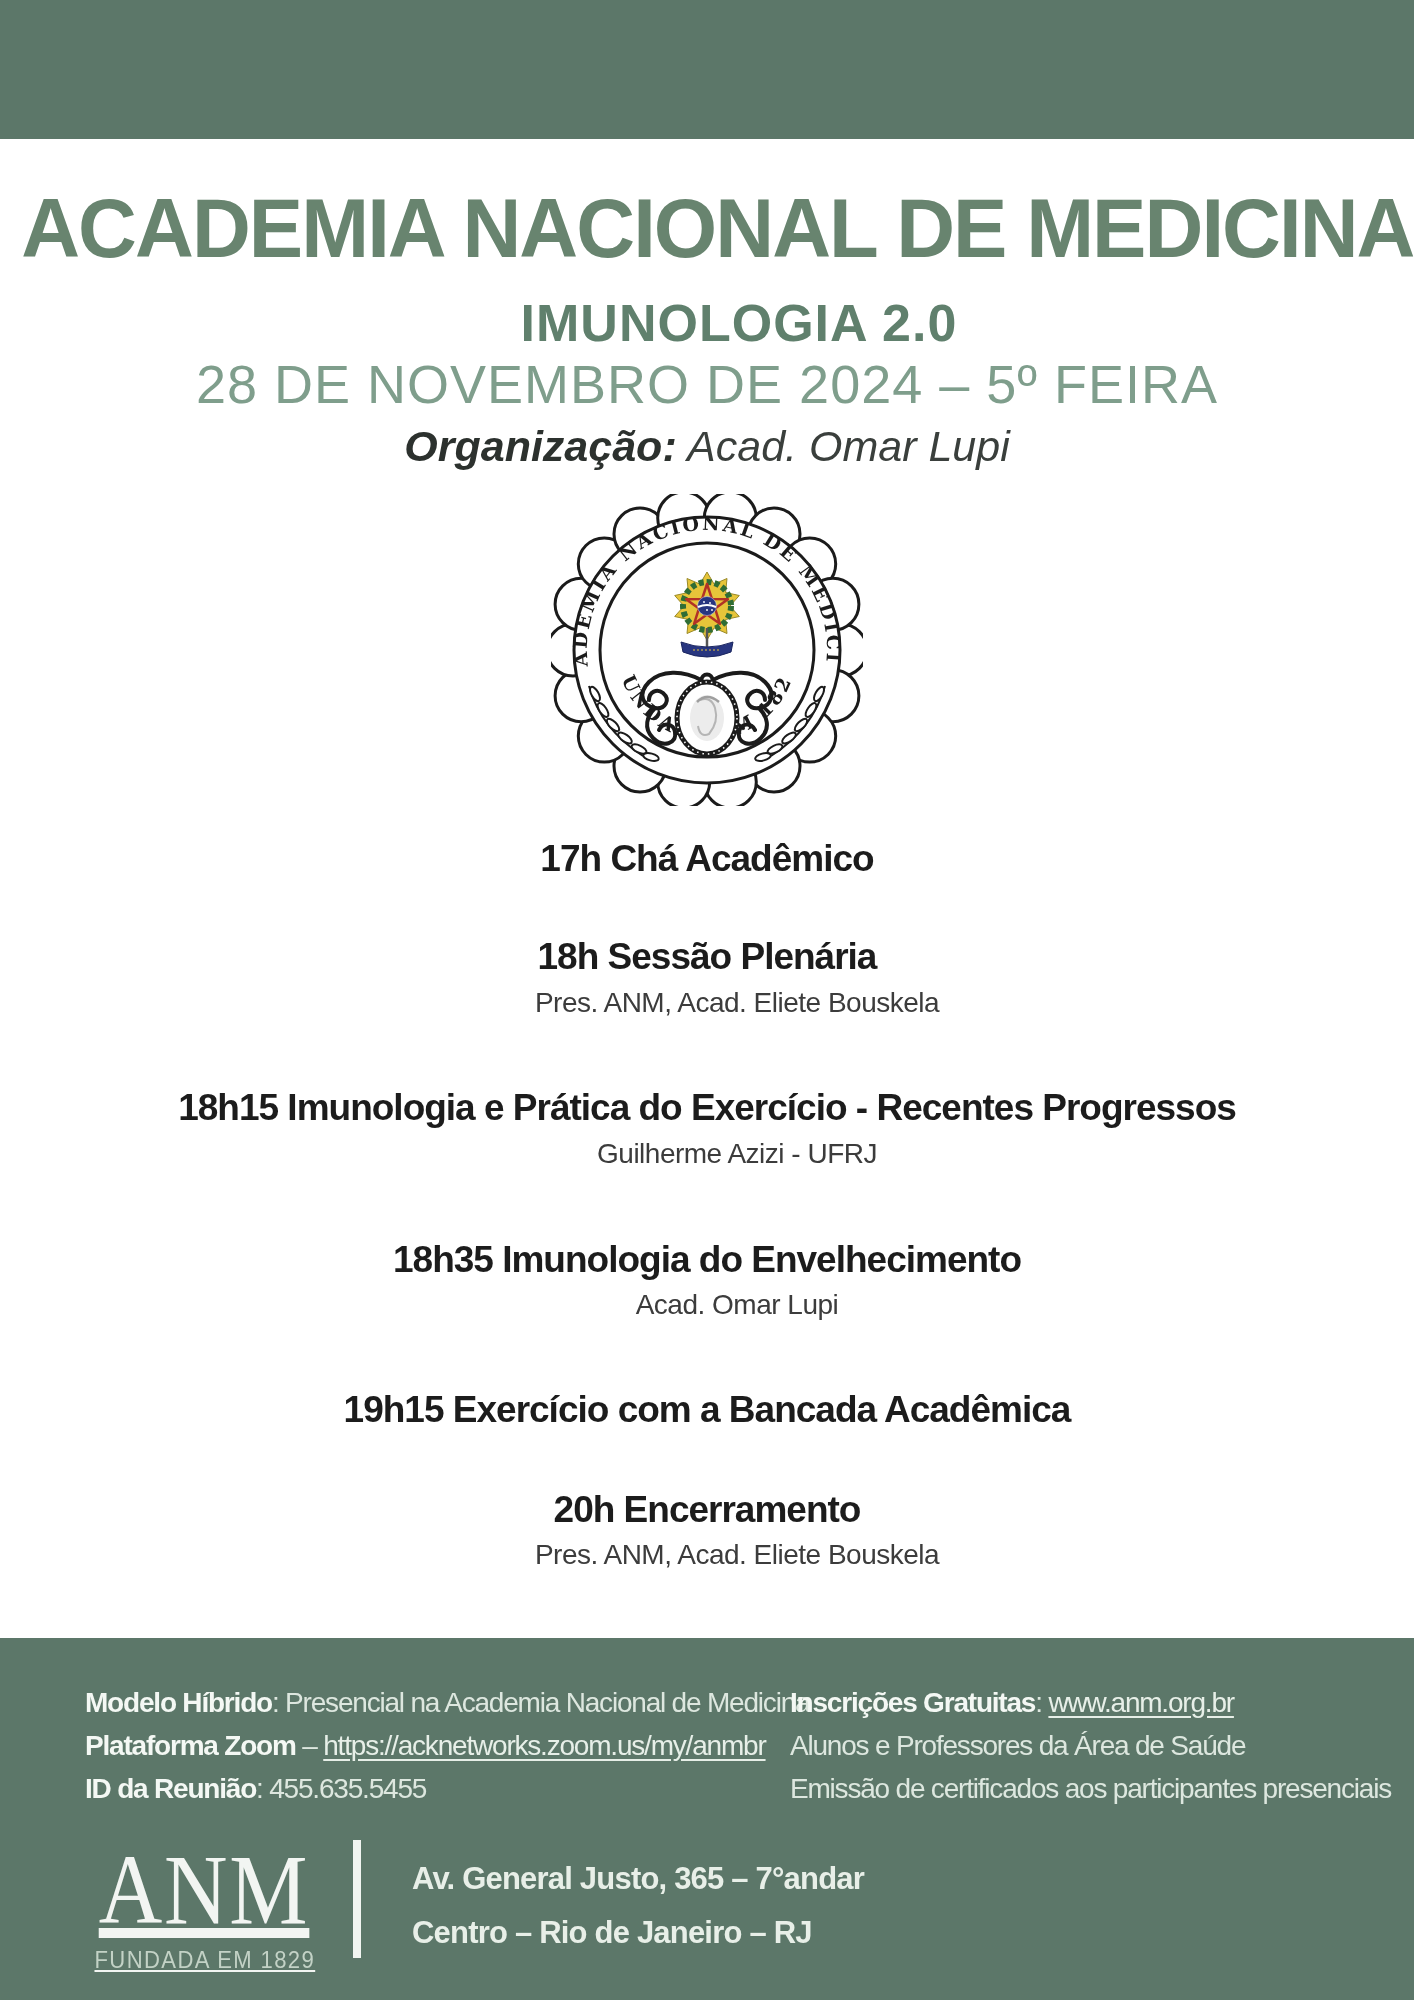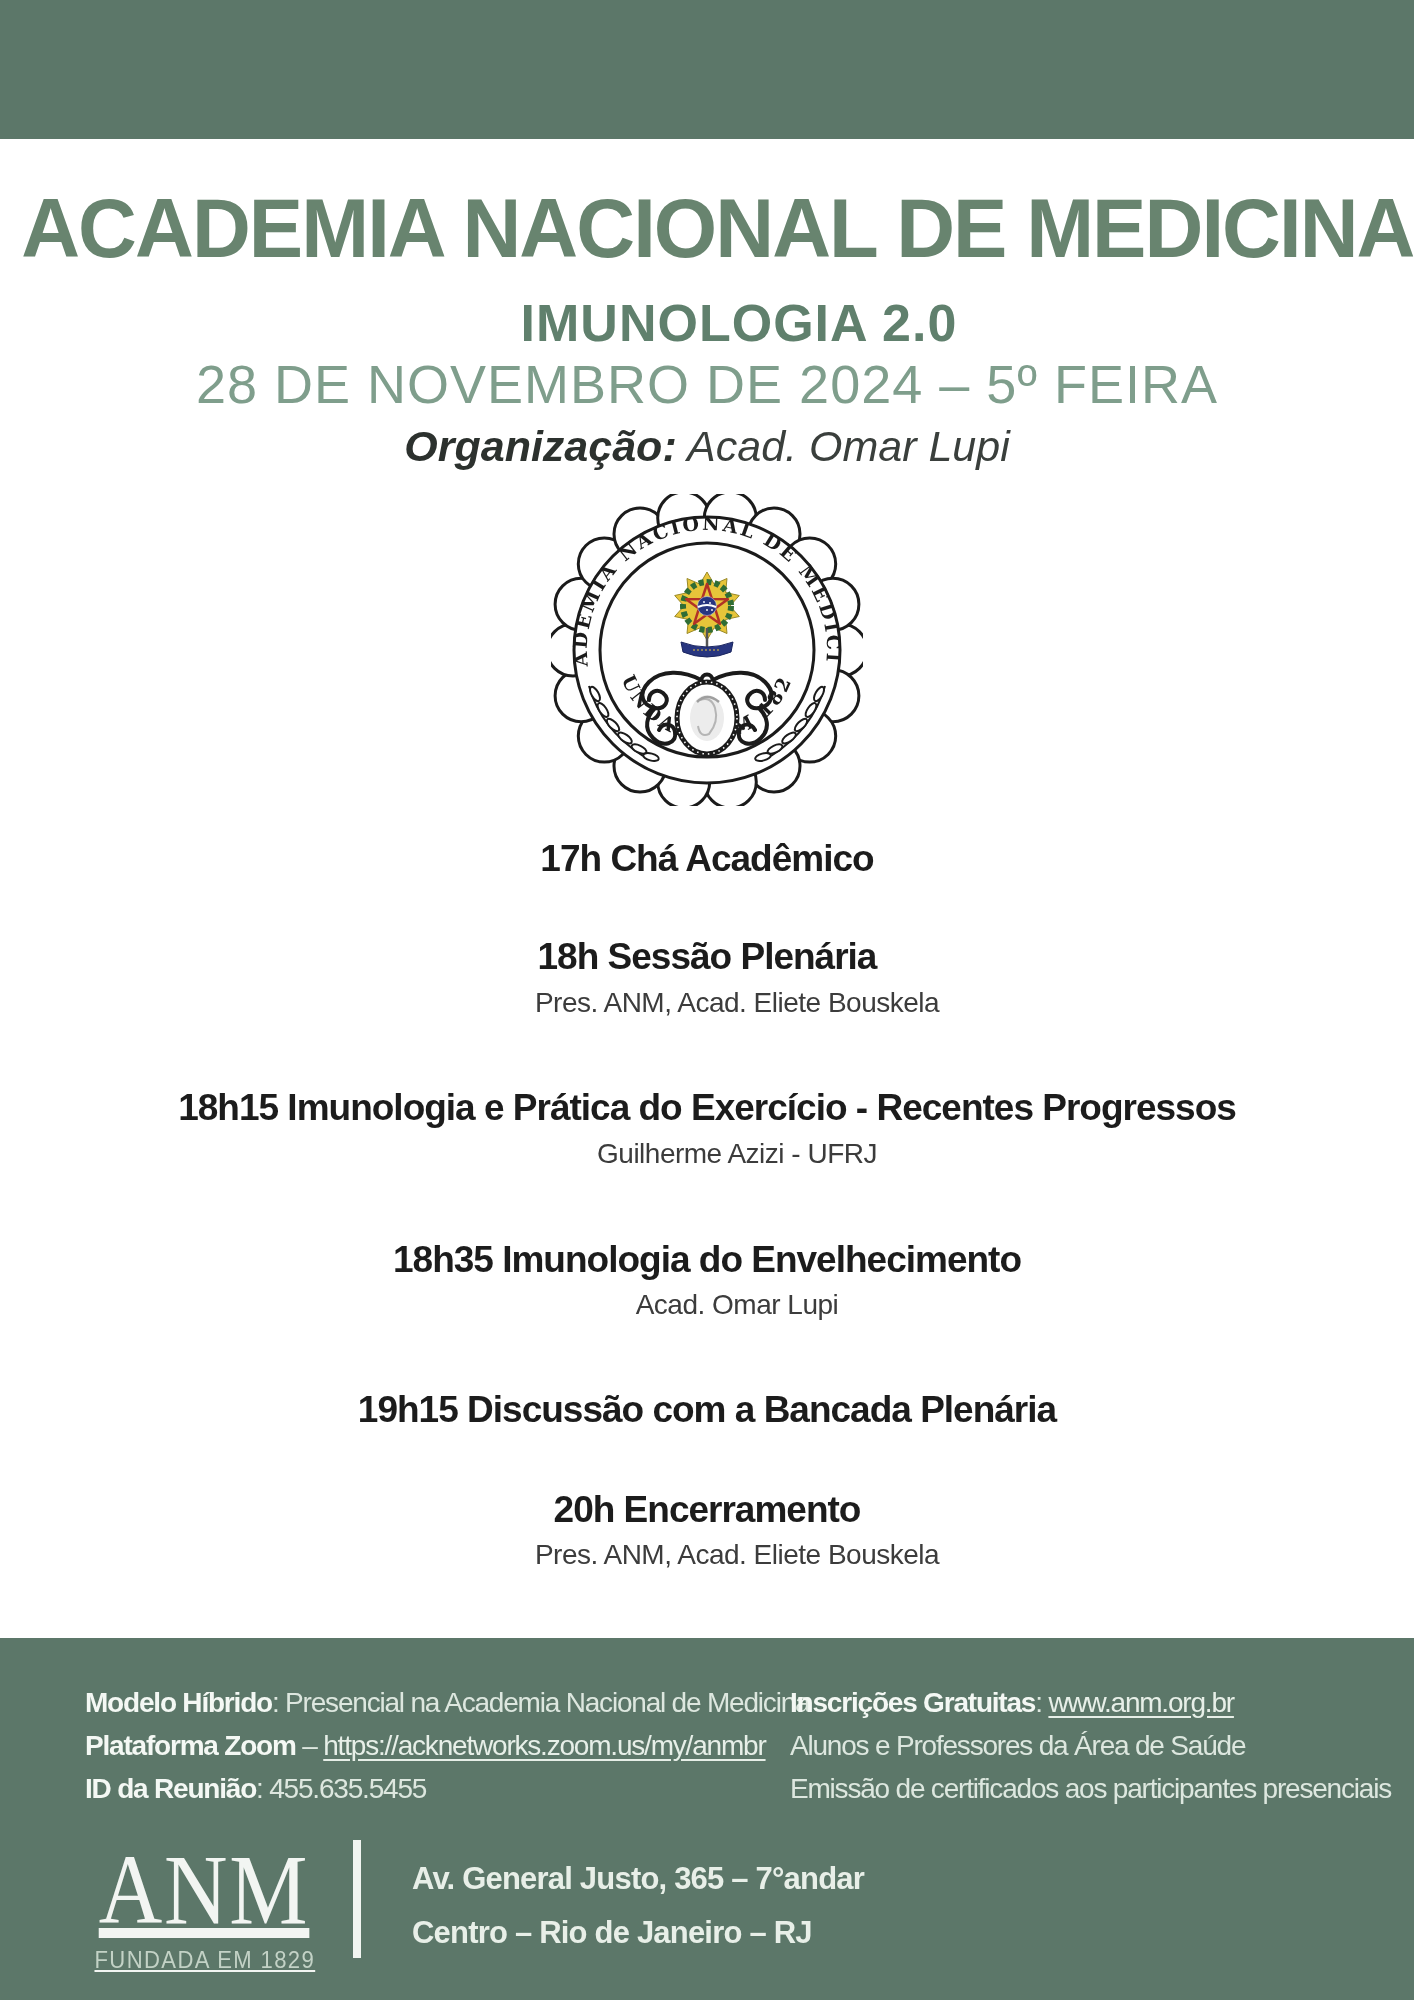--- a/index.html
+++ b/index.html
@@ -140,21 +140,21 @@
 
   <div class="line sch-b s2">18h Sessão Plenária</div>
   <div class="line sch-r s3">Pres. ANM, Acad. Eliete Bouskela</div>
 
   <div class="line sch-b s4">18h15 Imunologia e Prática do Exercício - Recentes Progressos</div>
   <div class="line sch-r s5">Guilherme Azizi - UFRJ</div>
 
   <div class="line sch-b s6">18h35 Imunologia do Envelhecimento</div>
   <div class="line sch-r s7">Acad. Omar Lupi</div>
 
-  <div class="line sch-b s8">19h15 Discussão com a Bancada Plenária</div>
+  <div class="line sch-b s8">19h15 Exercício com a Bancada Acadêmica</div>
 
   <div class="line sch-b s9">20h Encerramento</div>
   <div class="line sch-r s10">Pres. ANM, Acad. Eliete Bouskela</div>
 
   <div class="band-bottom"></div>
 
   <div class="fcol fleft">
     <div><b>Modelo Híbrido</b><span>: Presencial na Academia Nacional de Medicina</span></div>
     <div><b>Plataforma Zoom</b><span> – </span><span class="lnk">https://acknetworks.zoom.us/my/anmbr</span></div>
     <div><b>ID da Reunião</b><span>: 455.635.5455</span></div>

